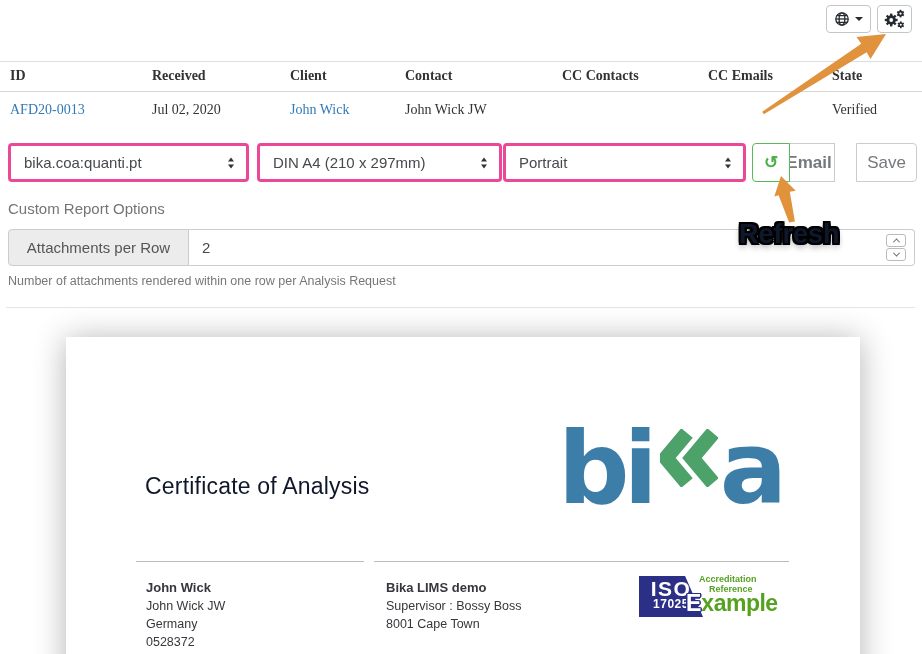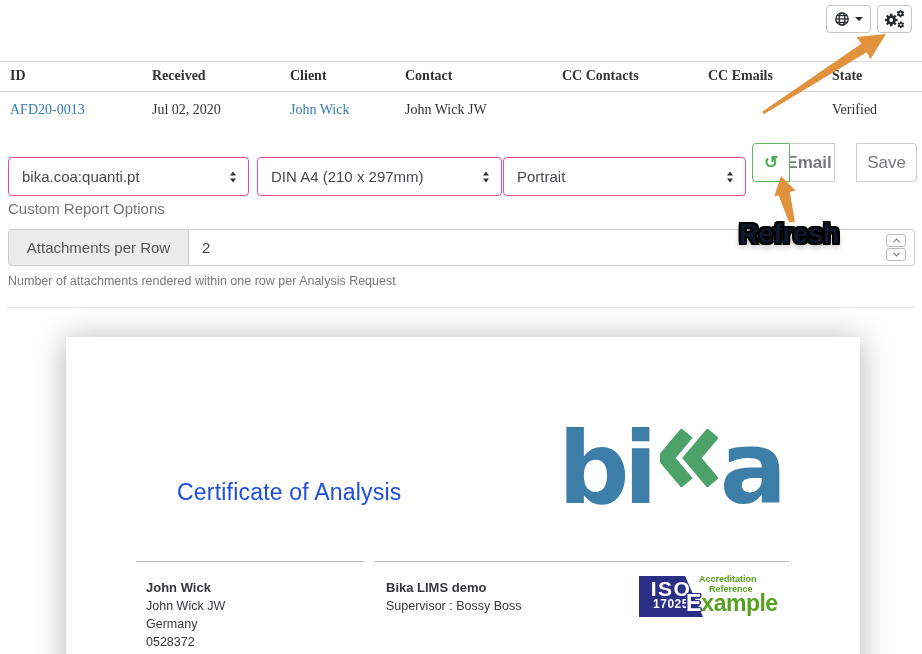--- a/index.html
+++ b/index.html
@@ -19,21 +19,21 @@
   
   .ar-table-wrap { position:absolute; top:61px; left:0; width:922px; }
   table.ar { width:100%; border-collapse:collapse; table-layout:fixed; font-size:14px; color:#333;font-family:Liberation Serif, serif; }
   table.ar th { text-align:left; font-weight:bold; padding:6px 10px 7px;
                 border-top:1px solid #ddd; border-bottom:1px solid #d6d6d6; }
   table.ar td { padding:10px 10px 11px; }
   a.lnk { color:#337ab7; text-decoration:none; cursor:pointer; }
 
   
   .pub-toolbar { position:absolute; top:143px; left:0; width:922px; height:39px; }
-  .sel { position:absolute; top:14px; height:39px; background:#fff; border:1px solid #ec4899; border-radius:4px;
+  .sel { position:absolute; top:0; height:39px; background:#fff; border:3px solid #ec4899; border-radius:4px;
          display:flex; align-items:center; padding:0 30px 0 13px; font-size:15px; color:#46494d; cursor:pointer; }
   .sel .arrows { position:absolute; right:12px; top:50%; transform:translateY(-50%);
                  display:flex; flex-direction:column; gap:3px; align-items:center; }
   .tri-up { width:0; height:0; border-left:3.5px solid transparent; border-right:3.5px solid transparent;
             border-bottom:4.5px solid #333; }
   .tri-down { width:0; height:0; border-left:3.5px solid transparent; border-right:3.5px solid transparent;
               border-top:4.5px solid #333; }
   .sel-template { left:8px;  width:241px; }
   .sel-paper    { left:257px; width:245px; }
   .sel-orient   { left:503px; width:243px; }
@@ -56,21 +56,21 @@
           display:flex; align-items:center; justify-content:center; cursor:pointer; }
   .chev { width:5px; height:5px; border-top:1.4px solid #666; border-left:1.4px solid #666; }
   .chev.up { transform:rotate(45deg) translate(1px,1px); }
   .chev.dn { transform:rotate(225deg) translate(1px,1px); }
   .help { position:absolute; left:8px; top:274px; font-size:12.5px; color:#777; }
   .divider { position:absolute; left:6px; top:307px; width:909px; border:none; border-top:1px solid #e5e5e5; margin:0; }
 
   
   .page { position:absolute; left:66px; top:337px; width:794px; height:400px; background:#fff;
           box-shadow:0 2px 30px rgba(0,0,0,0.30); }
-  .cert-title { position:absolute; left:79px; top:142px; font-size:23px; color:#1d4ed8; letter-spacing:0.2px;margin-left:32px; }
+  .cert-title { position:absolute; left:79px; top:136px; font-size:23px; color:#0f172a; letter-spacing:0.2px; }
   .bika-logo { position:absolute; left:492px; top:66px; height:132px; display:flex; align-items:center; }
   .lg { font-family:"DejaVu Sans", sans-serif; font-weight:bold; font-size:100px; line-height:1;
         color:#3d7ea9; letter-spacing:-6px; }
   .kchev { margin:0 2px 22px 8px; }
 
   .page-footer { position:absolute; left:70px; top:224px; width:653px; display:flex; gap:10px; }
   .fcell { border-top:1px solid #bbb; padding-top:17px; }
   .fc1 { width:228px; padding-left:10px; }
   .fc2 { flex:1; padding-left:12px; position:relative; }
   .addr div { font-size:12.5px; line-height:18px; color:#35373c; }
@@ -255,20 +255,21 @@
           <div class="hd">John Wick</div>
           <div>John Wick JW</div>
           <div>Germany</div>
           <div>0528372</div>
         </div>
       </div>
       <div class="fcell fc2">
         <div class="addr">
           <div class="hd">Bika LIMS demo</div>
           <div>Supervisor : Bossy Boss</div>
+          <div>8001 Cape Town</div>
         </div>
         <div class="iso">
           <div class="iso-blue">
             <div class="l1">ISO</div>
             <div class="l2">17025</div>
           </div>
           <div class="iso-small">
             <div>Accreditation</div>
             <div class="ind">Reference</div>
           </div>

